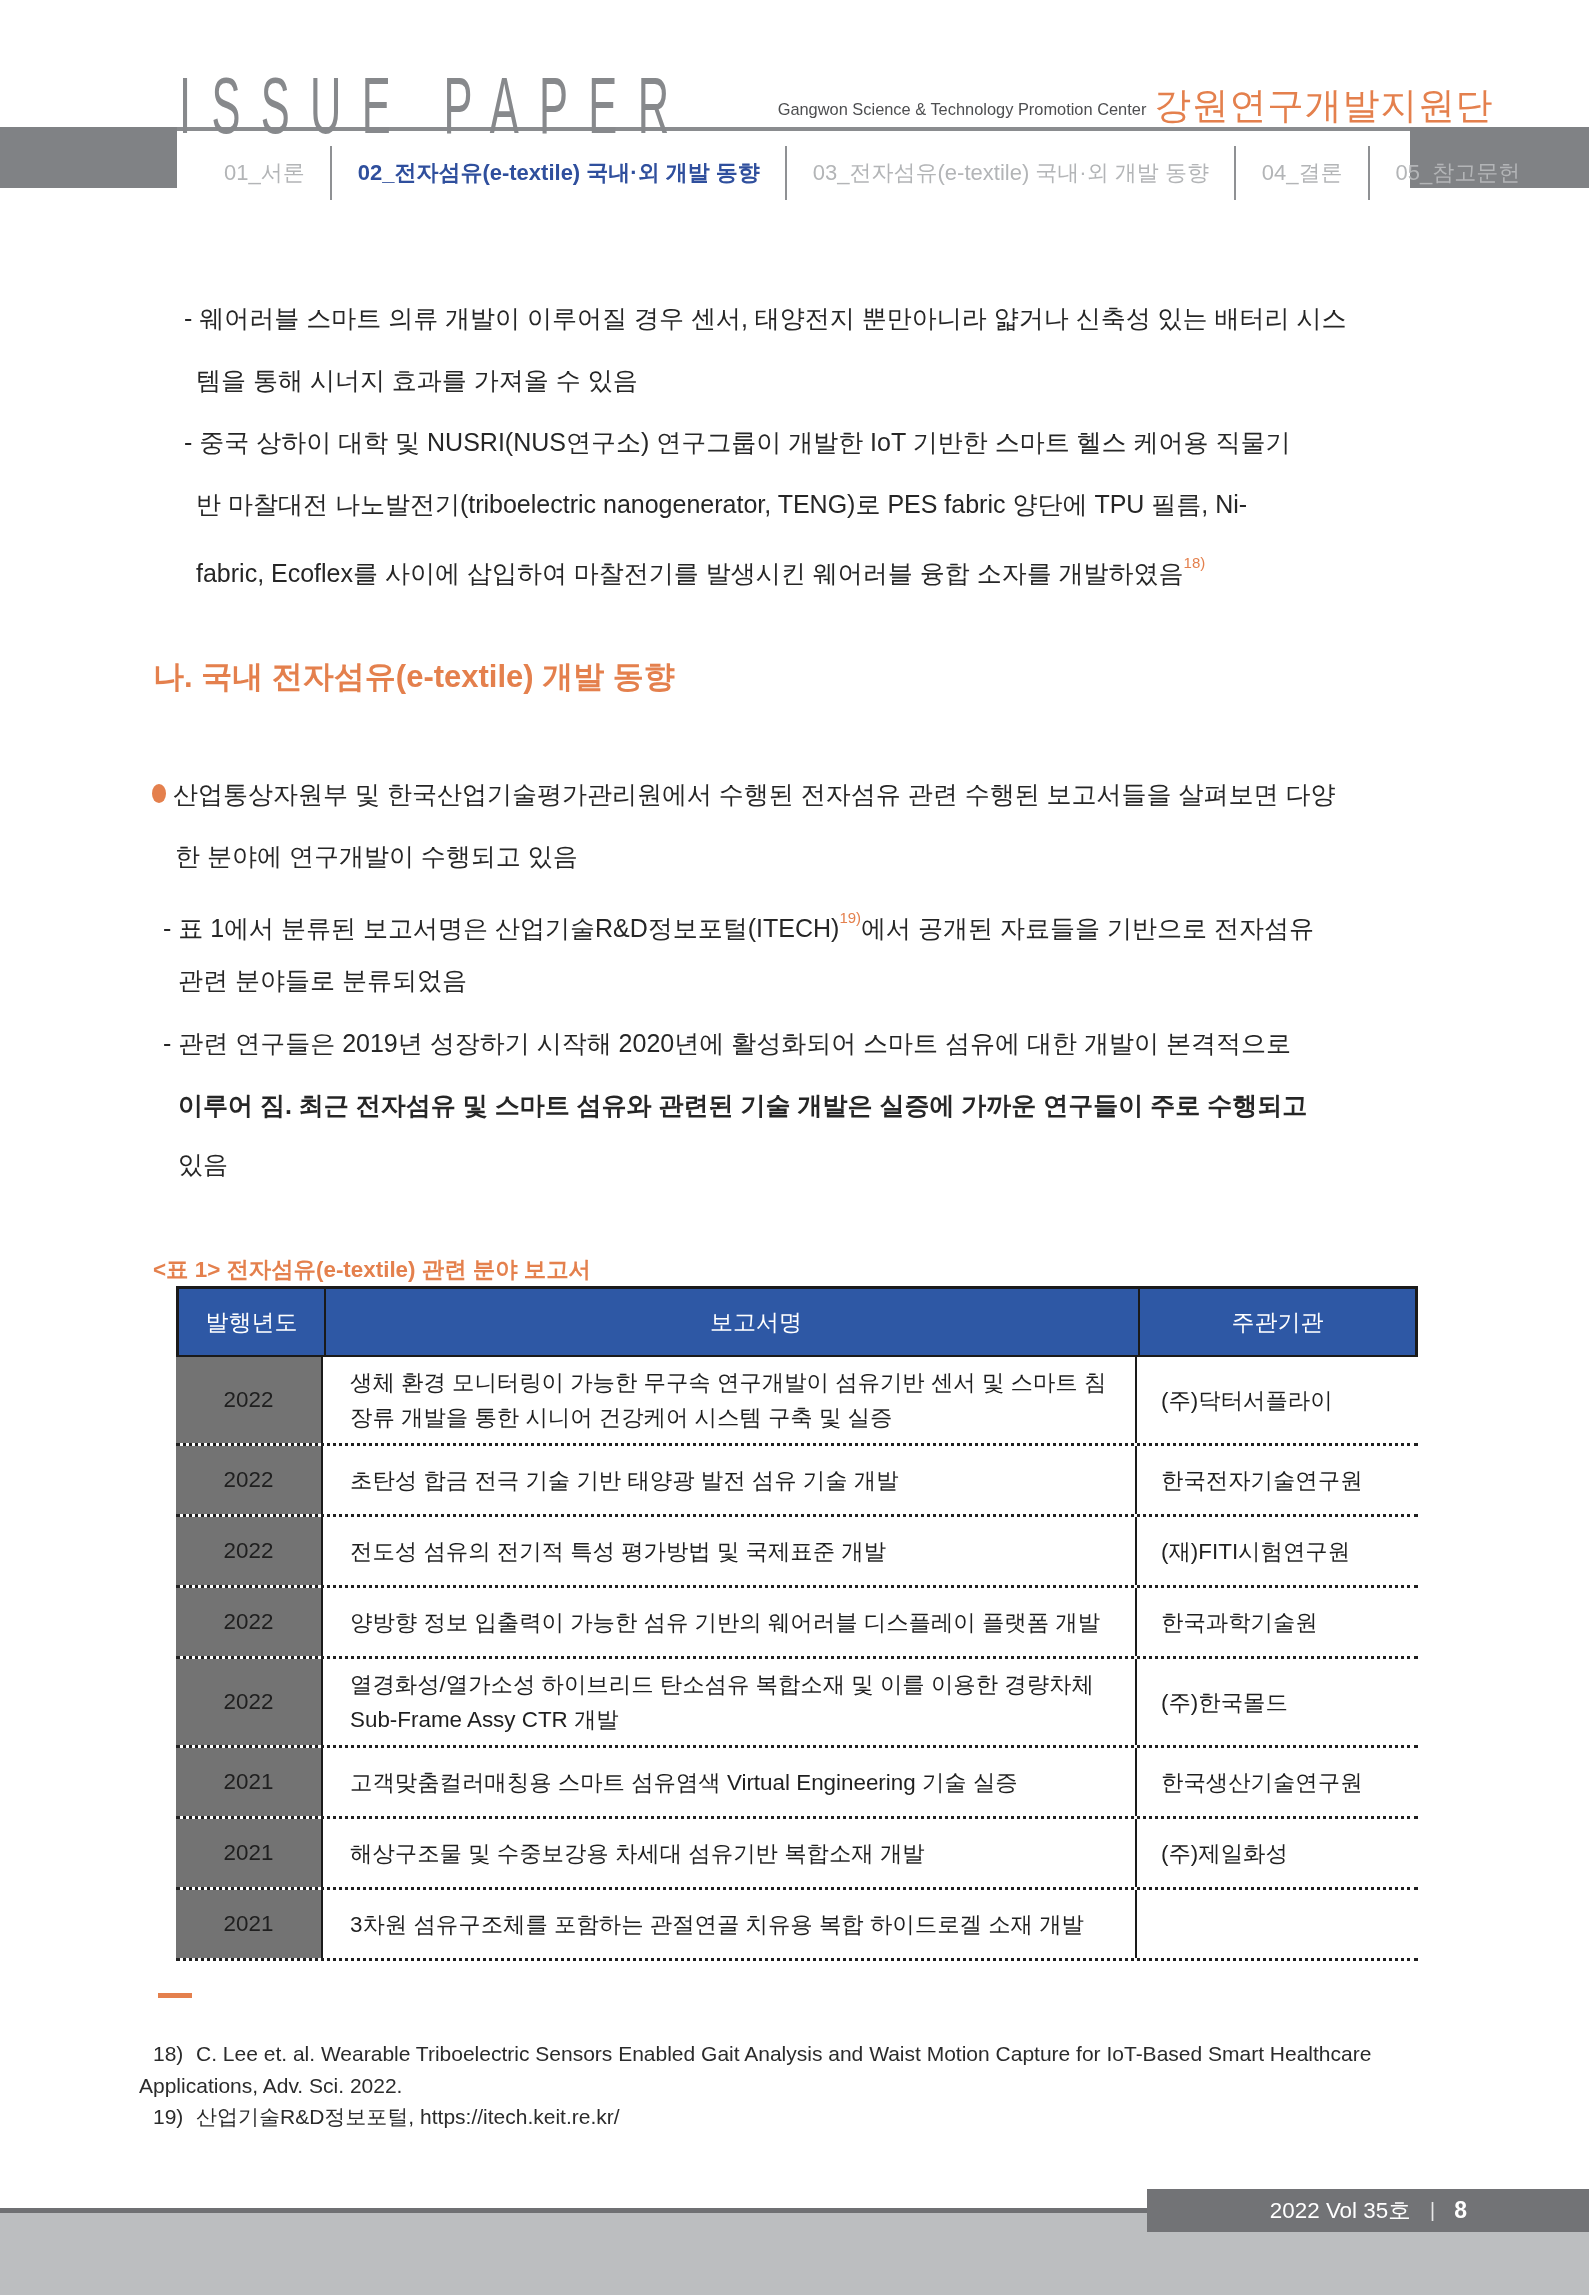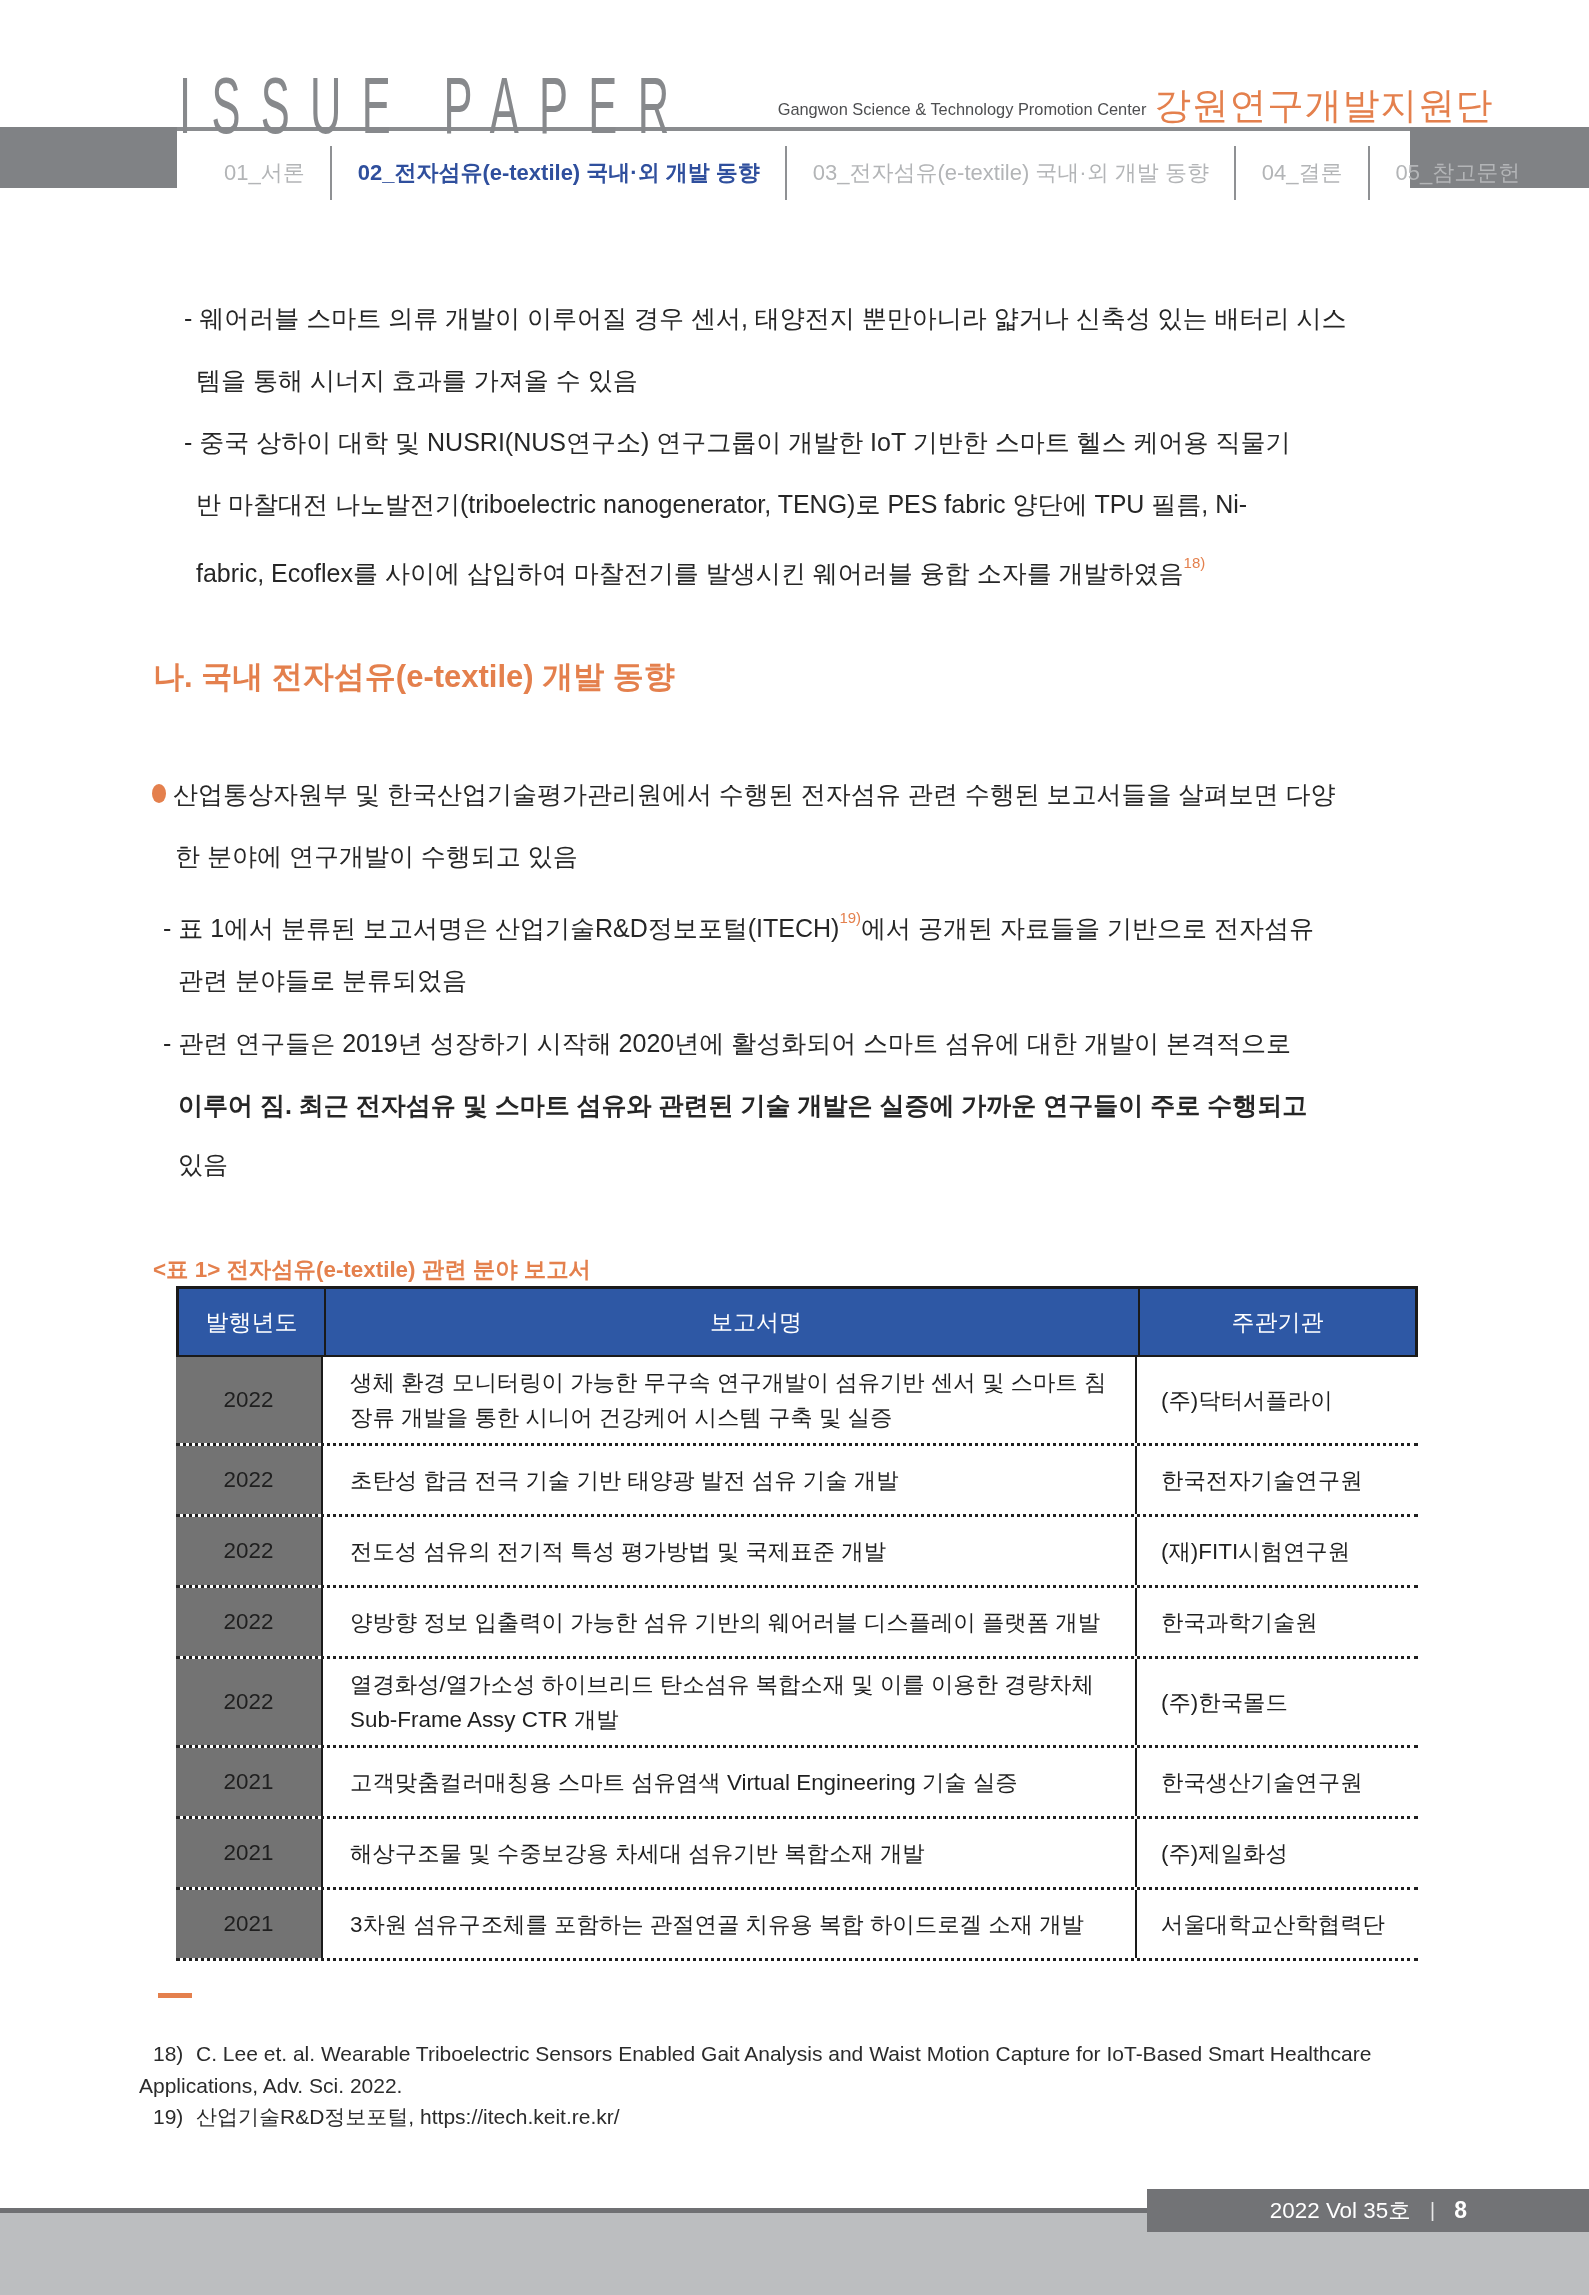--- a/index.html
+++ b/index.html
@@ -145,21 +145,20 @@
     <div class="cell c-org">한국생산기술연구원</div>
   </div>
   <div class="trow h-s">
     <div class="cell c-year">2021</div>
     <div class="cell c-title">해상구조물 및 수중보강용 차세대 섬유기반 복합소재 개발</div>
     <div class="cell c-org">(주)제일화성</div>
   </div>
   <div class="trow h-s">
     <div class="cell c-year">2021</div>
     <div class="cell c-title">3차원 섬유구조체를 포함하는 관절연골 치유용 복합 하이드로겔 소재 개발</div>
-    <div class="cell c-org">서울대학교산학협력단</div>
   </div>
 </div>
 
 <div class="abs fn-rule"></div>
 <div class="fnline" style="left:153px;top:2039px;"><span class="fn-num">18)</span><span>C. Lee et. al. Wearable Triboelectric Sensors Enabled Gait Analysis and Waist Motion Capture for IoT-Based Smart Healthcare</span></div>
 <div class="fnline" style="left:139px;top:2071px;">Applications, Adv. Sci. 2022.</div>
 <div class="fnline" style="left:153px;top:2102px;"><span class="fn-num">19)</span><span>산업기술R&amp;D정보포털,</span> <span>https://itech.keit.re.kr/</span></div>
 
 <div class="abs foot-line"></div>
 <div class="abs foot-strip"></div>

